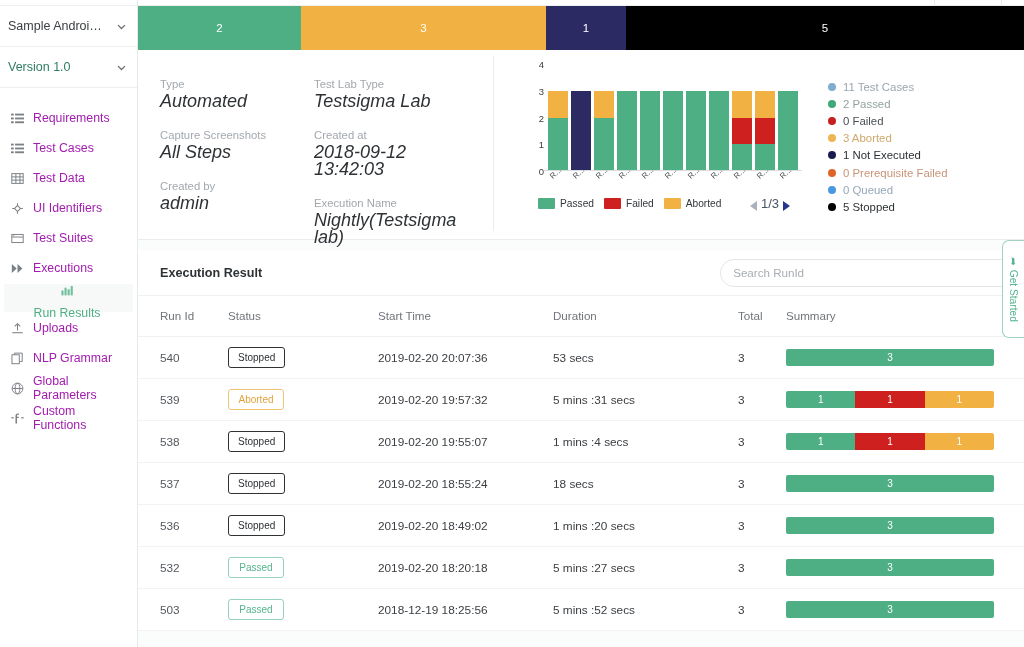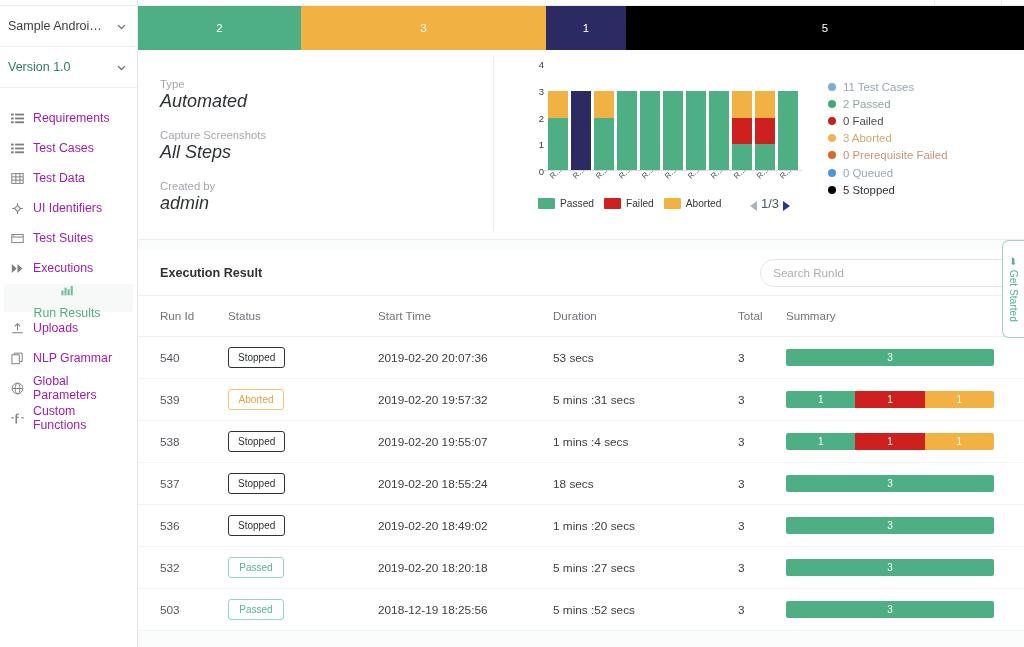--- a/index.html
+++ b/index.html
@@ -87,21 +87,21 @@
   .pager { margin-left: auto; display: flex; align-items: flex-end; gap: 4px; font-size: 13px; color: #4a5563; }
   .tri { width: 0; height: 0; cursor: pointer; }
   .tri.left { border-top: 5px solid transparent; border-bottom: 5px solid transparent; border-right: 7px solid #aab3bd; }
   .tri.right { border-top: 5px solid transparent; border-bottom: 5px solid transparent; border-left: 7px solid #23358c; }
 
   .lg-row { display: flex; align-items: center; gap: 7px; height: 17.2px; font-size: 11.4px; }
   .lg-dot { width: 8px; height: 8px; border-radius: 50%; flex: 0 0 8px; }
 
   
   .results { background: #fff; margin-top: 10px; }
-  .res-head { height: 46px; display: flex; align-items: center; padding: 0 0 0 22px; border-bottom: 1px solid #f0f0f0; gap: 40px; }
+  .res-head { height: 46px; display: flex; align-items: center; padding: 0 0 0 22px; border-bottom: 1px solid #f0f0f0; }
   .res-title { font-size: 12.6px; font-weight: bold; color: #2e3235; }
   .searchwrap { margin-left: 458px; flex: 1 1 auto; position: relative; height: 28px; }
   .searchwrap input {
     width: 100%; height: 28px; border: 1px solid #e3e6e8; border-radius: 14px;
     padding: 0 26px 0 12px; font-size: 11.6px; color: #35393d; outline: none;
     font-family: "Liberation Sans", sans-serif; background: #fff;
   }
   .searchwrap input::placeholder { color: #a8adb2; }
   .s-ico { position: absolute; right: 10px; top: 7px; width: 13px; height: 13px; color: #b4b9be; }
 
@@ -322,20 +322,34 @@
             </div>
             <div class="dfield">
               <div class="dlabel">Capture Screenshots</div>
               <div class="dvalue">All Steps</div>
             </div>
             <div class="dfield">
               <div class="dlabel">Created by</div>
               <div class="dvalue">admin</div>
             </div>
           </div>
+        <div class="dcol" id="dcol-right">
+            <div class="dfield">
+              <div class="dlabel">Test Lab Type</div>
+              <div class="dvalue">Testsigma Lab</div>
+            </div>
+            <div class="dfield">
+              <div class="dlabel">Created at</div>
+              <div class="dvalue">2018-09-12 13:42:03</div>
+            </div>
+            <div class="dfield">
+              <div class="dlabel">Execution Name</div>
+              <div class="dvalue">Nightly(Testsigma lab)</div>
+            </div>
+          </div>
       </div>
 
       <div class="chartwrap">
         <div class="chartbox">
           <div class="plot">
             <div class="yaxis" id="yaxis">
                 <div class="ytick" style="top: 107px;">0</div>
                 <div class="ytick" style="top: 80.25px;">1</div>
                 <div class="ytick" style="top: 53.5px;">2</div>
                 <div class="ytick" style="top: 26.75px;">3</div>
@@ -429,20 +443,24 @@
               <span class="lg-dot" style="background: rgb(63, 169, 124);"></span>
               <span style="color: rgb(146, 165, 156);">2 Passed</span>
             </div>
             <div class="lg-row">
               <span class="lg-dot" style="background: rgb(197, 31, 31);"></span>
               <span style="color: rgb(74, 79, 84);">0 Failed</span>
             </div>
             <div class="lg-row">
               <span class="lg-dot" style="background: rgb(240, 181, 83);"></span>
               <span style="color: rgb(207, 169, 108);">3 Aborted</span>
+            </div>
+            <div class="lg-row">
+              <span class="lg-dot" style="background: rgb(27, 27, 82);"></span>
+              <span style="color: rgb(46, 50, 53);">1 Not Executed</span>
             </div>
             <div class="lg-row">
               <span class="lg-dot" style="background: rgb(223, 100, 39);"></span>
               <span style="color: rgb(200, 148, 119);">0 Prerequisite Failed</span>
             </div>
             <div class="lg-row">
               <span class="lg-dot" style="background: rgb(74, 151, 224);"></span>
               <span style="color: rgb(147, 167, 184);">0 Queued</span>
             </div>
             <div class="lg-row">

